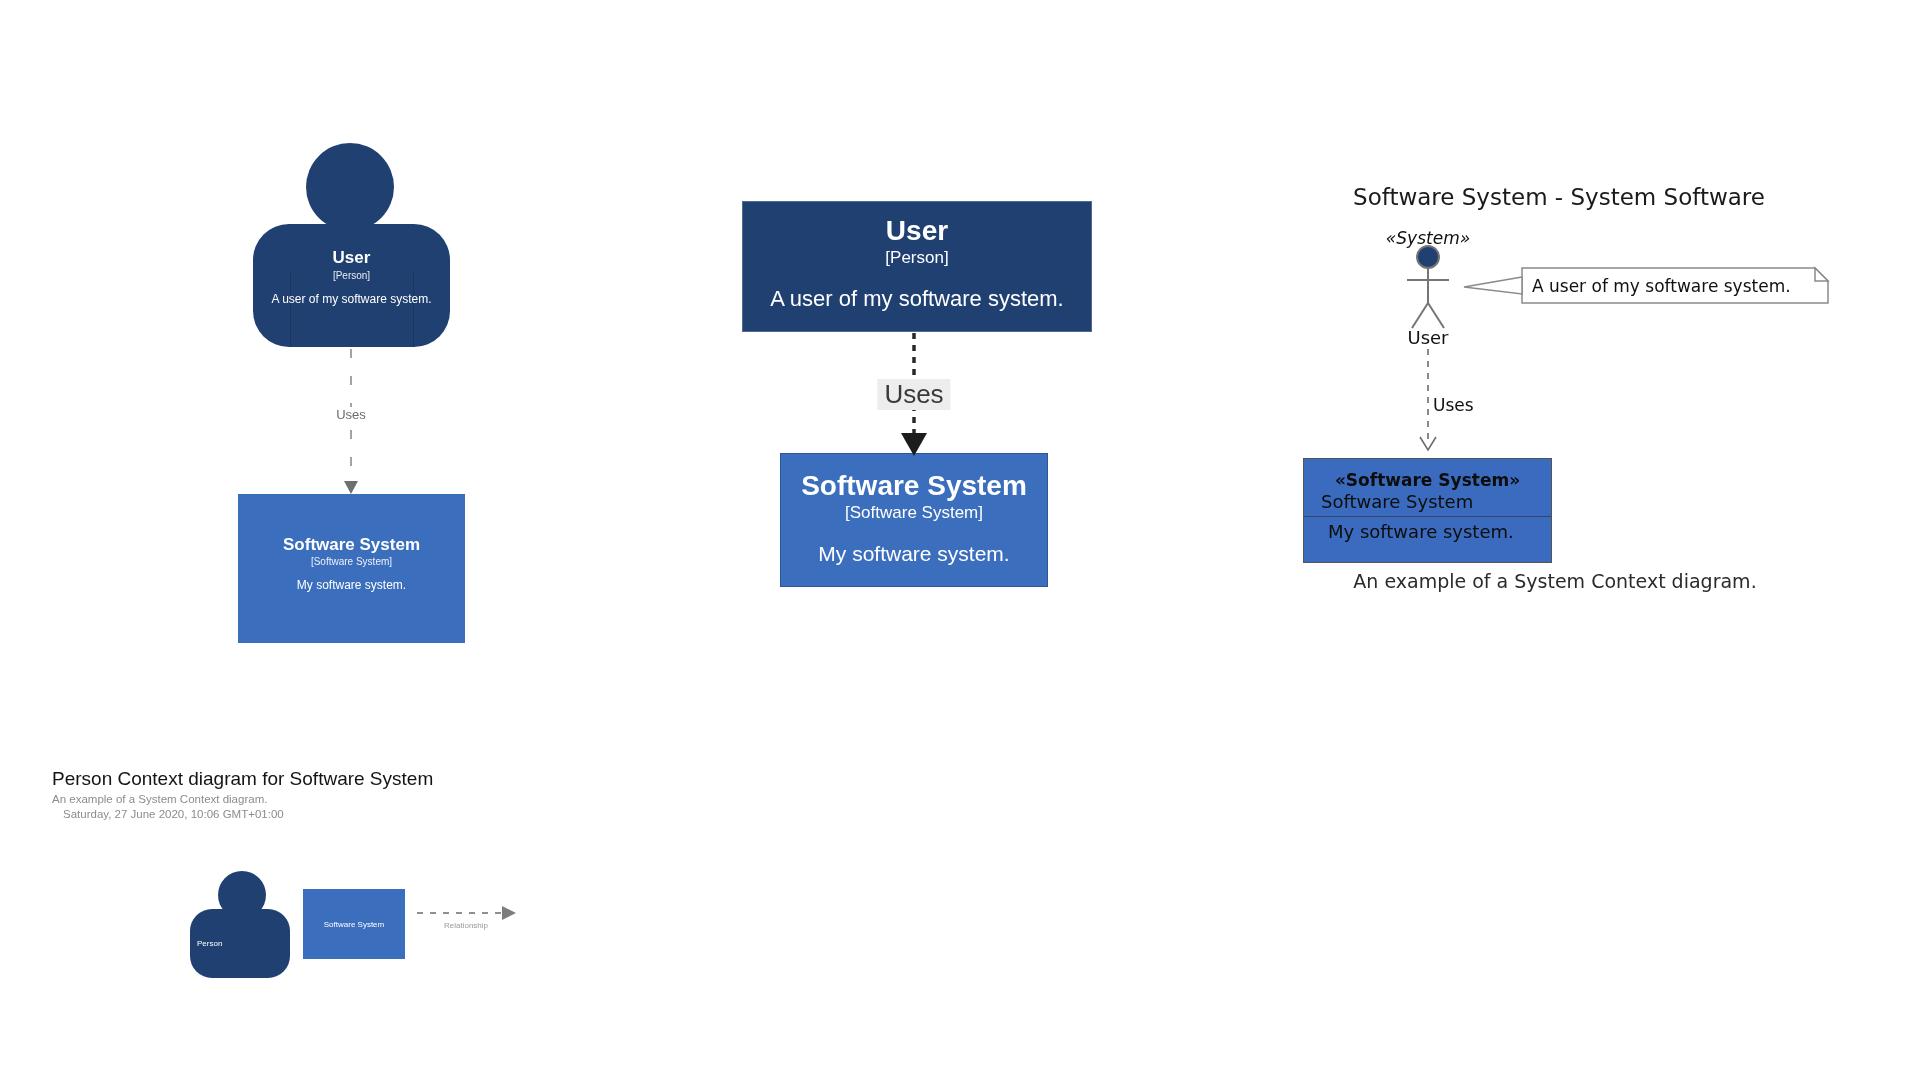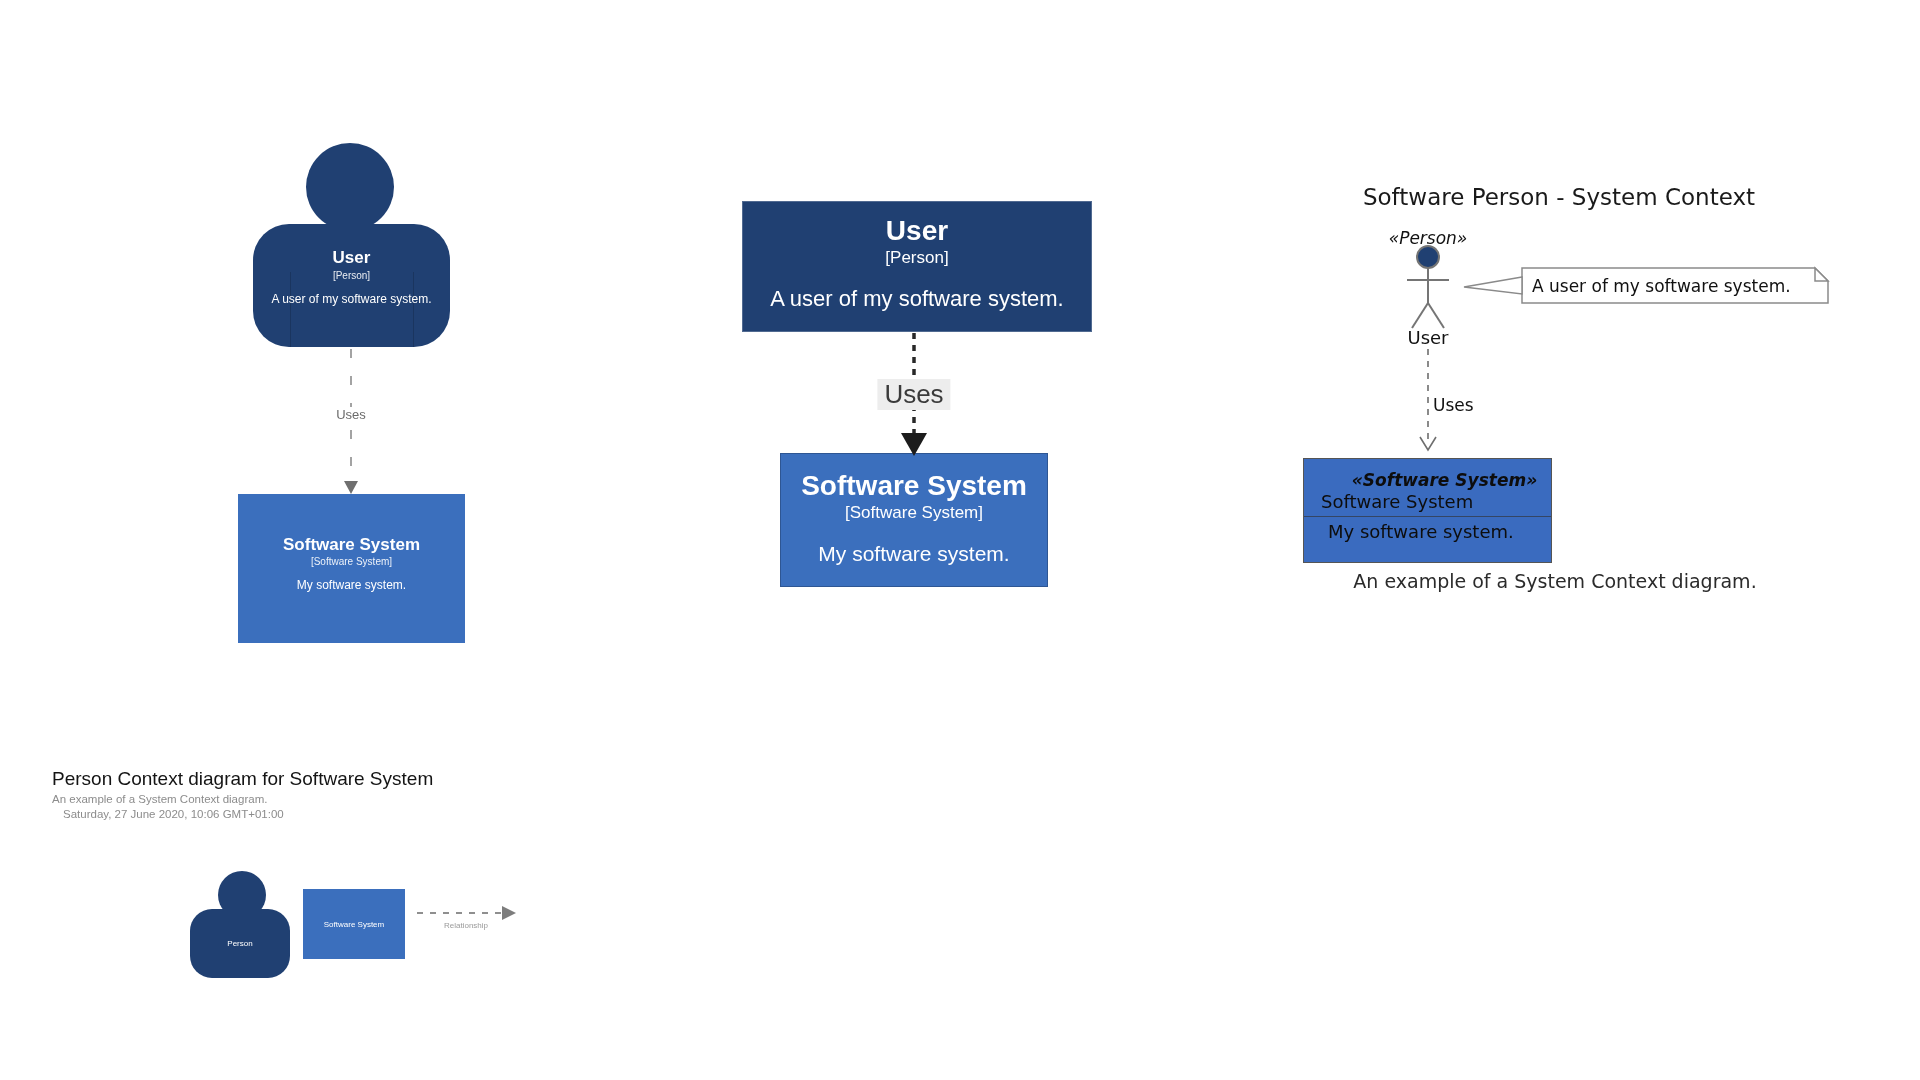--- a/index.html
+++ b/index.html
@@ -44,35 +44,35 @@
   #m-sys .ds { top:88px; font-size:21px; }
 
   
   .uml { font-family:"DejaVu Sans",sans-serif; color:#111; }
   #r-title { left:1559px; top:184px; transform:translateX(-50%); font-size:23px; color:#1a1a1a; }
   #r-stereo { left:1428px; top:228px; transform:translateX(-50%); font-size:17px; font-style:italic; }
   #r-user { left:1428px; top:327px; transform:translateX(-50%); font-size:18px; }
   #r-uses { left:1433px; top:395px; font-size:17px; }
   #r-note-text { left:1532px; top:276px; font-size:17px; }
   #r-sys { left:1303px; top:458px; width:249px; height:105px; background:var(--uml-system-fill); border:1.5px solid #555; }
-  #r-sys .st { position:absolute; top:11px; left:0; width:100%; text-align:center; font-size:17px; font-weight:700; font-style:italic; color:#0d0d0d;margin-left:17px; }
+  #r-sys .st { position:absolute; top:11px; left:0; width:100%; text-align:center; font-size:17px; font-weight:700; color:#0d0d0d; }
   #r-sys .nm { position:absolute; top:32px; left:17px; font-size:18px; color:#0d0d0d; }
   #r-sys .sep { position:absolute; top:57px; left:0; width:100%; height:0; border-top:1px solid rgba(50,50,50,.65); }
   #r-sys .ds { position:absolute; top:62px; left:24px; font-size:18px; color:#0d0d0d; }
   #r-caption { left:1555px; top:570px; transform:translateX(-50%); font-size:19px; color:#2b2b2b; }
 
   
   #f-title { left:52px; top:768px; font-size:19px; color:#141414; }
   #f-sub { left:52px; top:793px; font-size:11.5px; color:#8c8c8c; }
   #f-date { left:52px; top:808px; font-size:11.5px; color:#8c8c8c;margin-left:11px; }
 
   
   #k-head { left:218px; top:871px; width:48px; height:48px; border-radius:50%; background:var(--person-fill); }
   #k-body { left:190px; top:909px; width:100px; height:69px; border-radius:22px; background:var(--person-fill);
-            display:flex; align-items:center; justify-content:center; }
+            display:flex; align-items:center; justify-content:flex-start;padding-left:7px; }
   #k-body .klbl, #k-box .klbl { font-size:8px; color:#fff; }
   #k-box { left:303px; top:889px; width:102px; height:70px; background:var(--system-fill);
            display:flex; align-items:center; justify-content:center; }
   #k-rel { left:466px; top:921px; transform:translateX(-50%); font-size:8px; color:#9a9a9a; }
 </style>
 </head>
 <body>
 
 <div id="canvas">
 
@@ -101,22 +101,22 @@
     </div>
     <div class="abs lbl nowrap" id="m-uses">Uses</div>
     <div class="abs" id="m-sys">
       <div class="node-txt nm">Software System</div>
       <div class="node-txt mt">[Software System]</div>
       <div class="node-txt ds">My software system.</div>
     </div>
   </div>
 
   <div>
-    <div class="abs uml nowrap" id="r-title">Software Person - System Context</div>
-    <div class="abs uml nowrap lbl" id="r-stereo">«Person»</div>
+    <div class="abs uml nowrap" id="r-title">Software System - System Software</div>
+    <div class="abs uml nowrap lbl" id="r-stereo">«System»</div>
     <div class="abs uml nowrap" id="r-user">User</div>
     <div class="abs uml nowrap lbl" id="r-uses">Uses</div>
     <div class="abs uml nowrap lbl" id="r-note-text">A user of my software system.</div>
     <div class="abs uml" id="r-sys">
       <div class="st nowrap">«Software System»</div>
       <div class="nm nowrap">Software System</div>
       <div class="sep"></div>
       <div class="ds nowrap">My software system.</div>
     </div>
     <div class="abs uml nowrap" id="r-caption">An example of a System Context diagram.</div>

